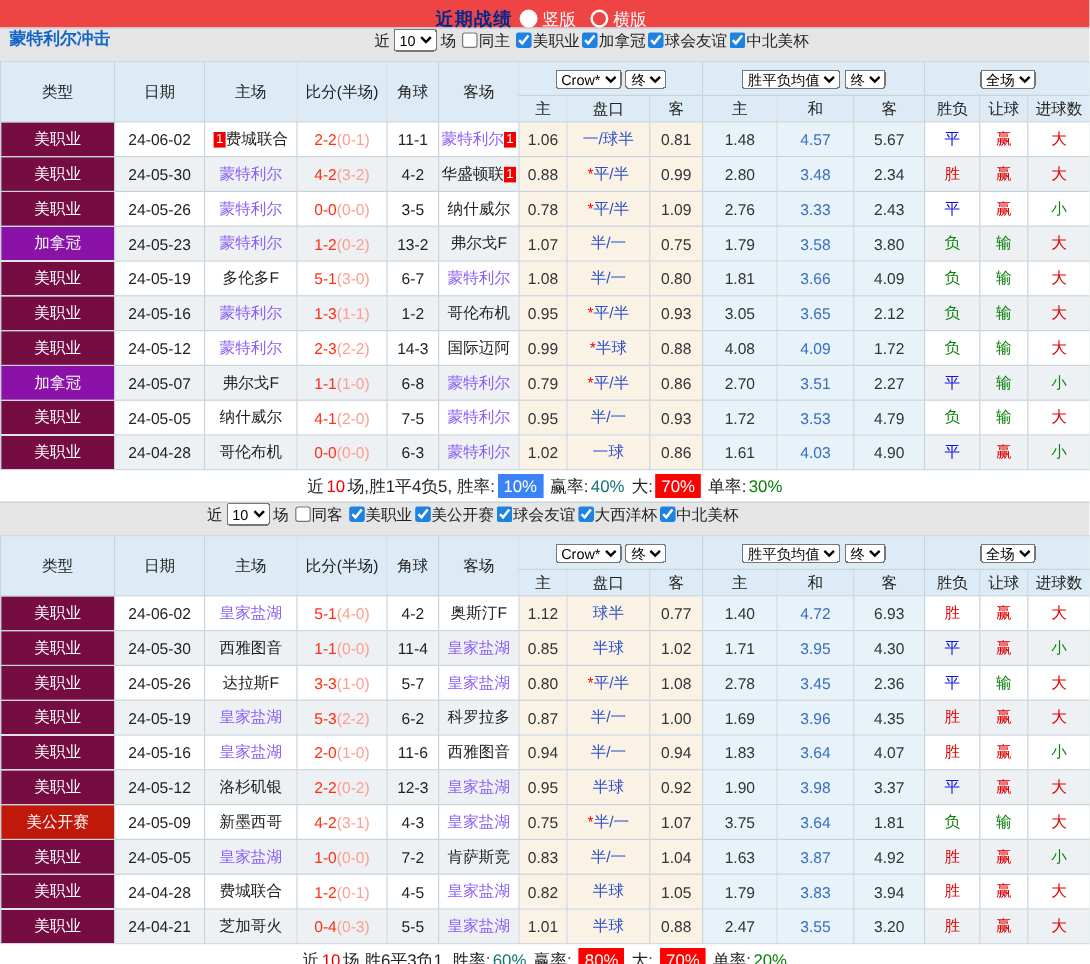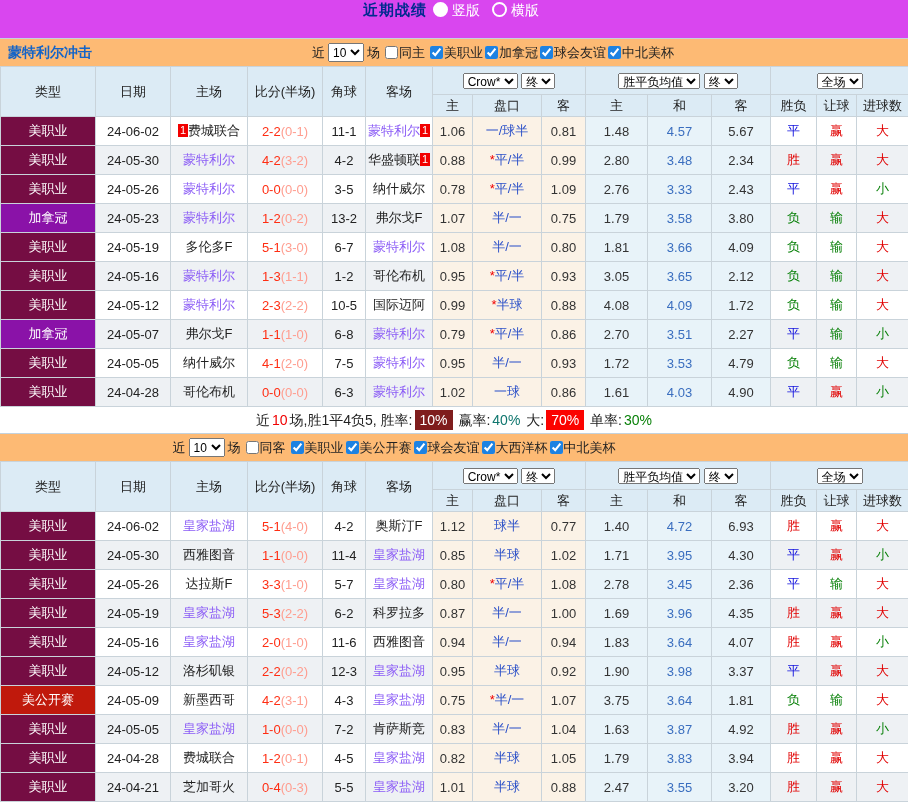--- a/index.html
+++ b/index.html
@@ -1,22 +1,22 @@
 <!DOCTYPE html>
 <html><head>
 <meta charset="utf-8">
 <style>
   html,body{margin:0;padding:0;background:#fff;}
   body{width:908px;font-family:"Liberation Sans","DejaVu Sans",sans-serif;color:#222;}
-  .bar{background:#d946ef;height:38px;line-height:19px;text-align:center;font-size:14px;color:#fff;}
+  .bar{background:#ef4444;height:23px;line-height:33px;text-align:center;font-size:14px;color:#fff;}
   .tb-title{color:#012a8f;font-weight:bold;font-size:15px;letter-spacing:1px;}
   .tb-label{color:#fff;margin-right:6px;}
   .radio{display:inline-block;width:11px;height:11px;border-radius:50%;border:2px solid #fff;vertical-align:-2px;margin:0 4px 0 6px;background:transparent;cursor:pointer;}
   .radio.filled{background:#fff;}
-  .sec-head{background:#fdba74;border-top:1px solid #c3d2dd;display:flex;align-items:center;height:27px;font-size:13px;}
+  .sec-head{background:#e5e5e5;border-top:1px solid #c3d2dd;display:flex;align-items:flex-start;height:27px;font-size:13px;}
   .team-name{color:#1464c8;font-weight:bold;font-size:14px;padding-left:8px;width:190px;text-align:left;text-decoration:none;cursor:pointer;}
   .filters{flex:1;display:flex;align-items:center;justify-content:center;gap:3px;}
   .filters select{font-size:12px;height:19px;}
   .filters label{display:inline-flex;align-items:center;gap:1px;margin-left:2px;}
   .filters input[type=checkbox]{width:13px;height:13px;accent-color:#1d82e2;margin:0;}
   .sec-spacer{width:120px;}
   table.grid{border-collapse:collapse;table-layout:fixed;width:908px;font-size:13px;}
   table.grid th,table.grid td{border:1px solid #c9d3da;text-align:center;padding:0;overflow:hidden;white-space:nowrap;}
   table.grid thead th{background:#dcebf5;font-weight:normal;color:#222;}
   tr.h1 th{height:27px;}
@@ -32,21 +32,21 @@
   td.score{color:#ff2d12;}
   td.score .ht{color:#ff9d8f;}
   td.hcp{color:#2b50c8;}
   .star{color:#f00000;}
   .badge{background:#f20000;color:#fff;font-size:11px;line-height:13px;padding:0 2px;display:inline-block;vertical-align:1px;}
   .summary{height:26px;line-height:26px;text-align:center;font-size:14px;white-space:pre-wrap;background:#fff;}
   .summary span{margin:0 1px;}
   .s-red{color:#f00000;}
   .s-blue{color:#0f766e;}
   .s-green{color:#098109;}
-  .s-badge-green{background:#7f1d1d;color:#fff;padding:2px 5px;}
+  .s-badge-green{background:#3b82f6;color:#fff;padding:2px 5px;}
   .s-badge-red{background:#fb0300;color:#fff;padding:2px 5px;}
 </style>
 </head>
 <body>
 
 <div class="bar">
   <span class="tb-title">近期战绩</span><span class="radio filled"></span><span class="tb-label">竖版</span><span class="radio"></span><span class="tb-label">横版</span>
 </div>
 
 <div class="sec-head">
@@ -232,21 +232,21 @@
         <td class="lb">2.12</td>
         <td style="color:#098109">负</td>
         <td style="color:#098109">输</td>
         <td style="color:#e10000">大</td>
       </tr>
       <tr>
         <td class="type" style="background:#750d43">美职业</td>
         <td class="date">24-05-12</td>
         <td class="team"><span class="tg">蒙特利尔</span></td>
         <td class="score"><span class="ft">2-3</span><span class="ht">(2-2)</span></td>
-        <td class="corner">10-5</td>
+        <td class="corner">14-3</td>
         <td class="team"><span class="">国际迈阿</span></td>
         <td class="beige">0.99</td>
         <td class="beige hcp"><span class="star">*</span>半球</td>
         <td class="beige">0.88</td>
         <td class="lb">4.08</td>
         <td class="lb avgd">4.09</td>
         <td class="lb">1.72</td>
         <td style="color:#098109">负</td>
         <td style="color:#098109">输</td>
         <td style="color:#e10000">大</td>

